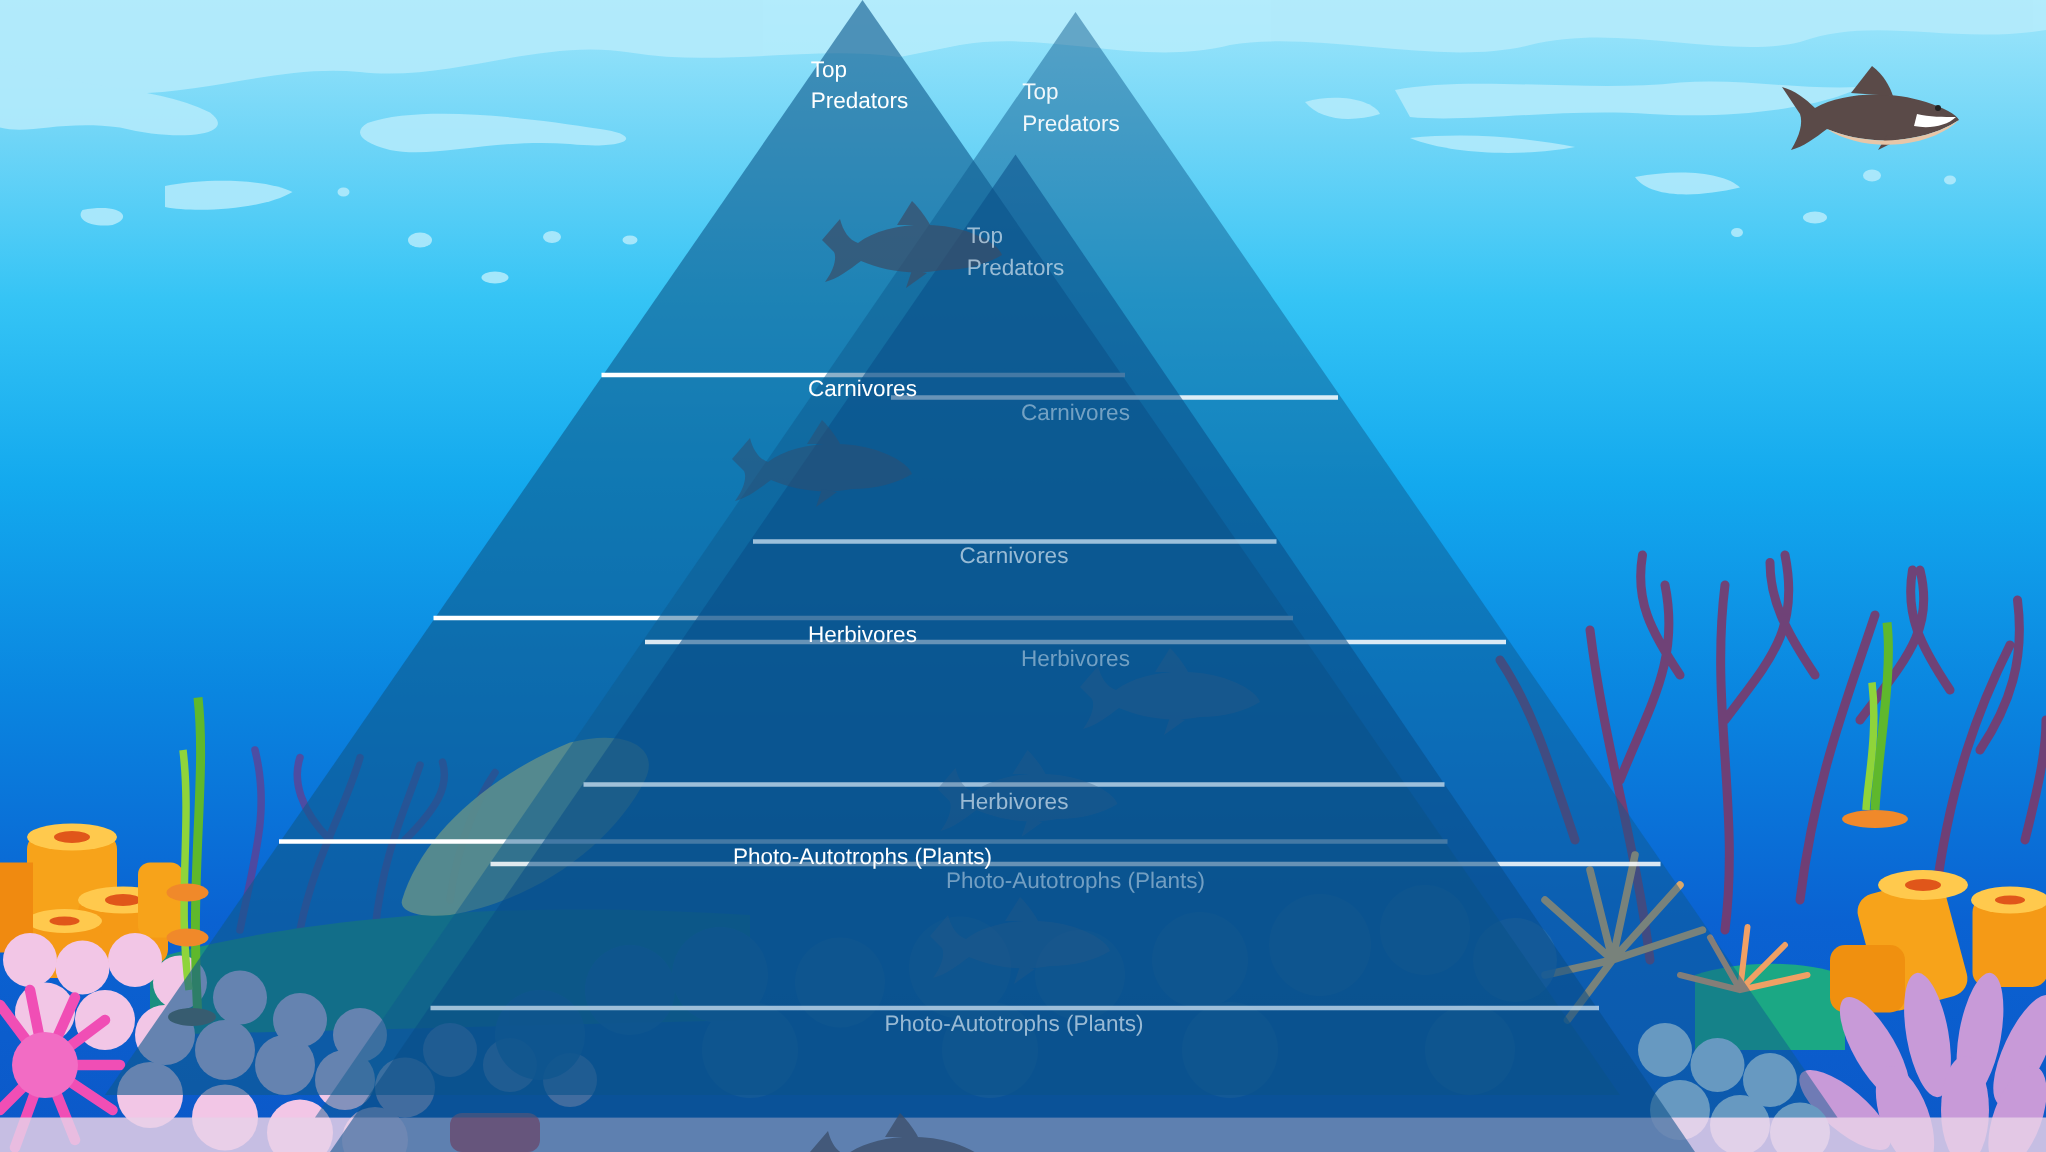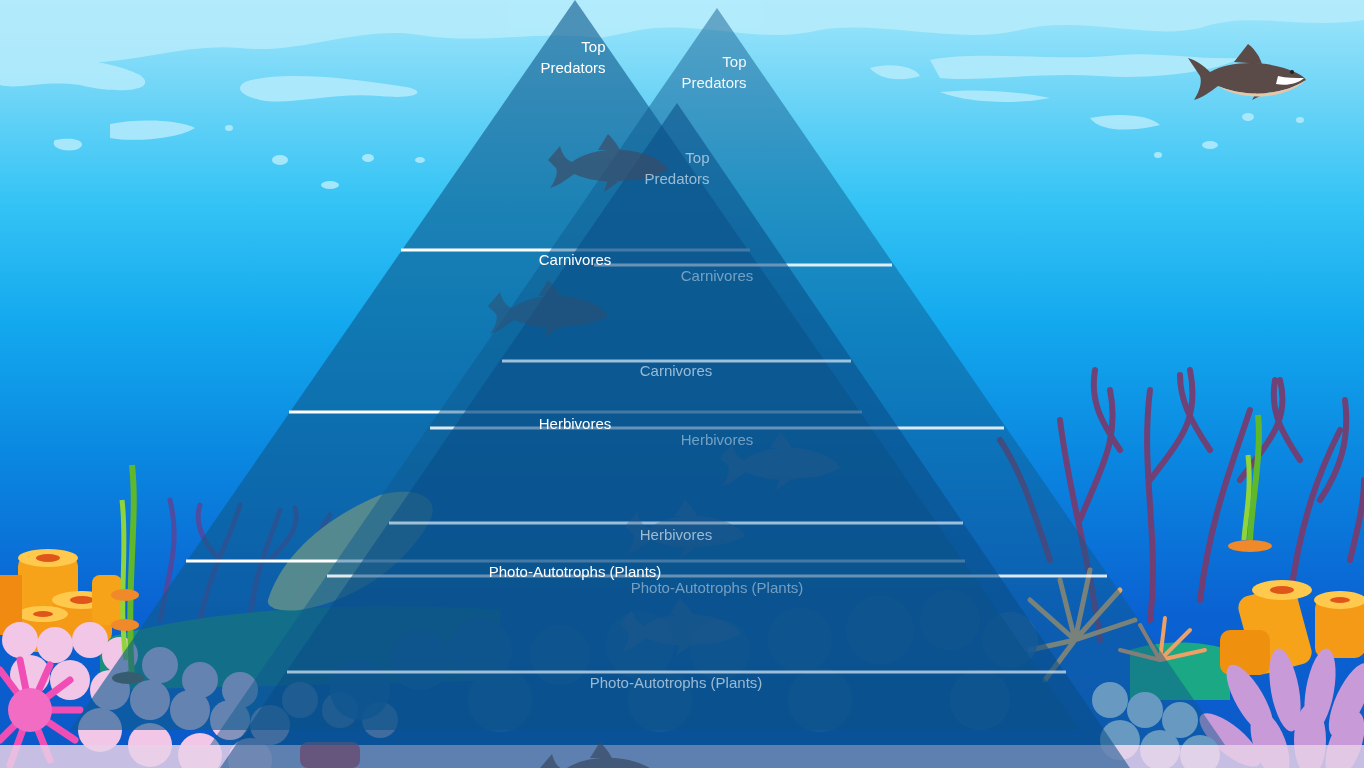--- a/index.html
+++ b/index.html
@@ -1,20 +1,20 @@
 <!DOCTYPE html>
 <html><head>
 <meta charset="utf-8">
 <style>
   html, body { margin:0; padding:0; }
   body { width:1364px; height:768px; overflow:hidden; position:relative; font-family:"Liberation Sans", sans-serif; }
   #scene { position:absolute; left:0; top:0; width:1364px; height:768px; overflow:hidden;
     background: linear-gradient(180deg, #9fe6fb 0%, #6fd5f7 12%, #35c4f5 26%, #13a9ee 42%, #0a86e0 60%, #0a62d2 80%, #0c58c8 100%); }
   svg.layer { position:absolute; left:0; top:0; }
-  .label { position:absolute; color:#fff; font-size:15px; text-align:right; line-height:21px; white-space:nowrap; transform:translateX(-50%); }
+  .label { position:absolute; color:#fff; font-size:15px; text-align:left; line-height:21px; white-space:nowrap; transform:translateX(-50%); }
   .p2 .label { color:rgba(255,255,255,0.92); }
   .p3 .label { color:rgba(200,220,235,0.75); }
   .p2f .label { color:rgba(200,220,235,0.55); }
 </style>
 </head>
 <body>
 
 <div id="scene">
 
   <svg class="layer" width="1364" height="768">

